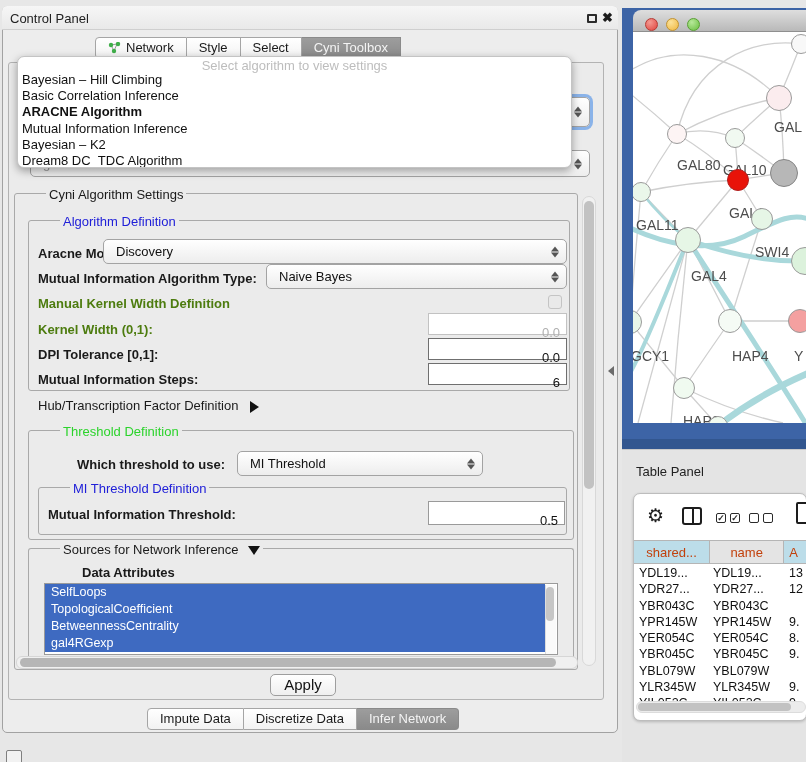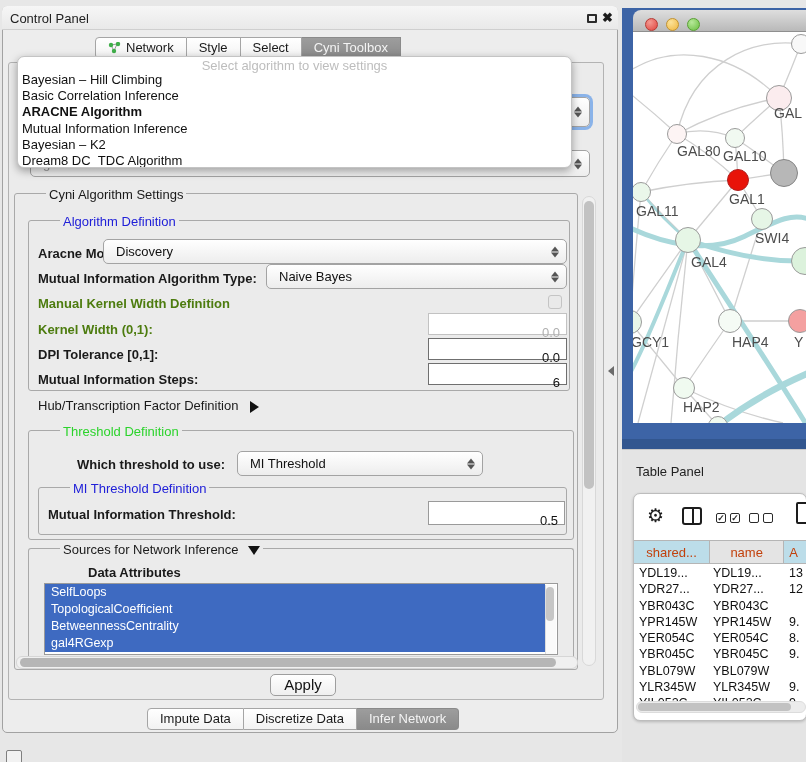--- a/index.html
+++ b/index.html
@@ -75,21 +75,21 @@
   
   .net-bg{left:622px;top:8px;width:184px;height:441px;background:#3d64a6;}
   .net-bg-dark{left:622px;top:439px;width:184px;height:10px;background:#32568f;}
   .net-titlebar{left:633px;top:10px;width:173px;height:22px;background:linear-gradient(#dedede,#b9b9b9);border-bottom:1px solid #8f8f8f;border-radius:8px 0 0 0;}
   .light{position:absolute;top:8px;width:13px;height:13px;border-radius:50%;}
   .light.red{left:12px;background:radial-gradient(circle at 35% 30%,#f49a92,#e0443e);border:1px solid #b63a34;}
   .light.yellow{left:33px;background:radial-gradient(circle at 35% 30%,#fbe29a,#f0b73e);border:1px solid #c2922f;}
   .light.green{left:54px;background:radial-gradient(circle at 35% 30%,#b7e89a,#69bf3f);border:1px solid #58a033;}
   .net-canvas{left:633px;top:32px;width:173px;height:391px;background:#fff;overflow:hidden;}
   .node{position:absolute;border-radius:50%;border:1px solid #8e8e8e;}
-  .nlabel{position:absolute;font-size:14px;color:#4d4d4d;white-space:nowrap;}
+  .nlabel{position:absolute;font-size:14px;color:#4d4d4d;white-space:nowrap;margin-top:14px;}
 
   
   .tp-bg{left:622px;top:449px;width:184px;height:313px;background:#e4e4e4;border-top:1px solid #c9c9c9;}
   .tp-title{left:636px;top:464px;font-size:13px;color:#222;}
   .tp-card{left:633px;top:493px;width:174px;height:228px;background:#fff;border:1px solid #bdbdbd;border-radius:7px;box-shadow:0 1px 3px rgba(0,0,0,.2);overflow:hidden;}
   .gear{position:absolute;left:13px;top:10px;font-size:19px;color:#1d1d1d;}
   .cols-icon{position:absolute;left:48px;top:13px;width:20px;height:18px;border:2px solid #1d1d1d;border-radius:3px;}
   .cols-icon i{position:absolute;left:50%;top:0;width:2px;height:100%;background:#1d1d1d;}
   .cb{position:absolute;width:10px;height:10px;border:1.6px solid #2a2a2a;border-radius:2px;font-size:9px;line-height:9px;text-align:center;color:#2a2a2a;font-weight:bold;}
   .page-icon{position:absolute;left:162px;top:8px;width:16px;height:22px;border:2px solid #1d1d1d;border-radius:2px;background:#fff;}
@@ -228,21 +228,21 @@
   <div class="group-label blue" style="left:46px;top:481px;">MI Threshold Definition</div>
 
   <div class="lbl" style="left:48px;top:507px;">Mutual Information Threshold:</div>
   <div class="field" style="left:428px;top:501px;width:137px;height:24px;border-color:#9a9a9a;">0.5</div>
 
   <div class="abs group" style="left:28px;top:548px;width:546px;height:120px;border-bottom:none;"></div>
   <div class="group-label" style="left:36px;top:542px;color:#1a1a1a;">
     <span>Sources for Network Inference</span>
     <span class="tri-down" style="margin-left:6px;"></span>
   </div>
-  <div class="lbl" style="left:44px;top:565px;padding-left:44px;">Data Attributes</div>
+  <div class="lbl" style="left:38px;top:565px;padding-left:44px;">Data Attributes</div>
 
   <div class="abs attr-list">
     <div id="attr-list">
         <div class="attr-item">SelfLoops</div>
         <div class="attr-item">TopologicalCoefficient</div>
         <div class="attr-item">BetweennessCentrality</div>
         <div class="attr-item">gal4RGexp</div>
       </div>
     <div class="attr-scroll">
         <div class="attr-thumb"></div>

